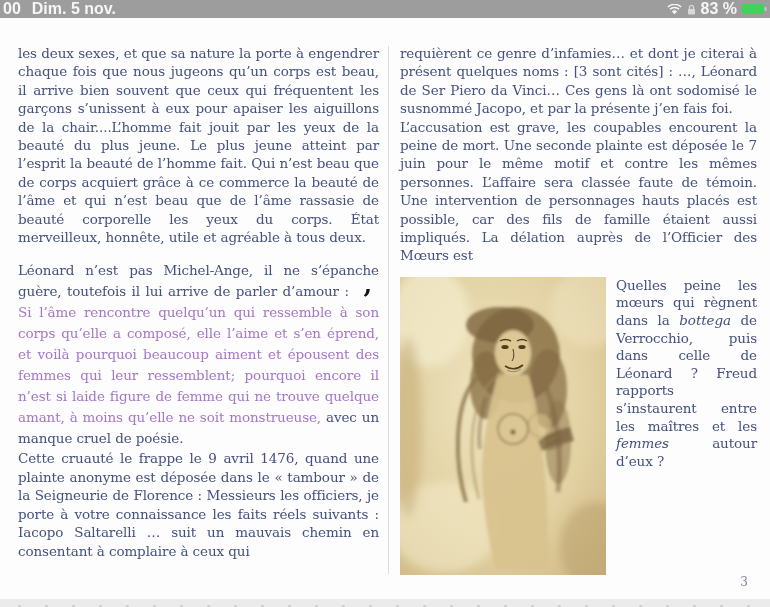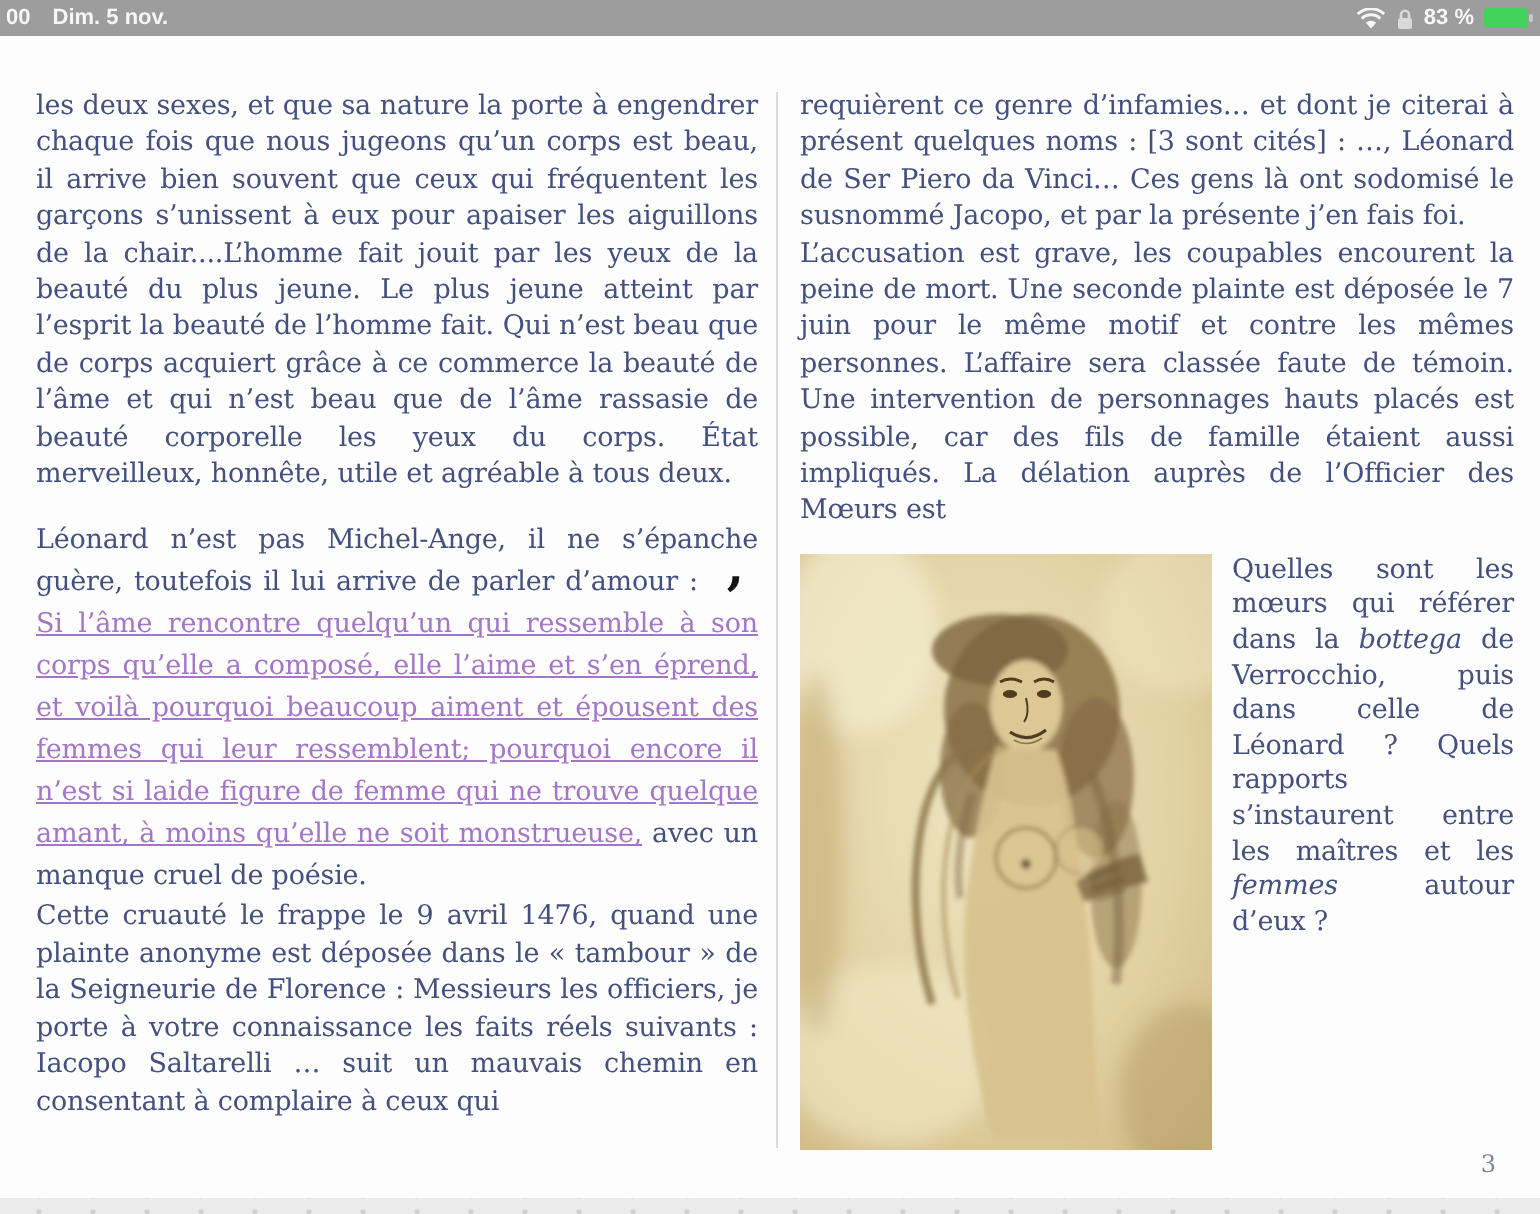--- a/index.html
+++ b/index.html
@@ -2,34 +2,34 @@
 <html><head>
 <meta charset="utf-8">
 <style>
   html,body{margin:0;padding:0;}
   body{width:770px;height:607px;overflow:hidden;background:#ffffff;}
   .screen{position:relative;width:770px;height:607px;background:#fdfdfd;font-family:"DejaVu Serif",serif;}
 
   
   .status-bar{position:absolute;top:0;left:0;right:0;height:18px;background:#9d9d9d;
     display:flex;justify-content:space-between;align-items:center;padding:0 3px;box-sizing:border-box;
-    font-family:"Liberation Sans",sans-serif;font-size:11px;color:#f6f6f6;font-weight:bold;}
+    font-family:"Liberation Sans",sans-serif;font-size:16px;color:#f6f6f6;font-weight:bold;}
   .sb-left{display:flex;gap:11px;align-items:center;}
   .sb-right{display:flex;gap:5px;align-items:center;}
   .sb-icon{display:inline-block;line-height:0;}
 
   
   .page{position:absolute;top:18px;left:0;right:0;bottom:8px;background:#fdfdfd;border-radius:28px;}
   .col{position:absolute;top:26px;color:#44507e;}
   .col-left{left:18px;width:361px;}
   .col-right{left:400px;width:357px;}
   .divider{position:absolute;left:388px;top:28px;height:528px;width:1px;background:#dcdcdc;}
   p.tx{margin:0;text-align:justify;font-size:13.5px;line-height:18.4px;letter-spacing:-0.1px;}
   p.tx.quotepara{line-height:21px;margin-top:14px;}
-  .purple{color:#a477c6;text-decoration:underline;}
+  .purple{color:#a477c6;}
   .quote-glyph{display:inline-block;font-size:25px;line-height:0;font-weight:bold;color:#141414;
     transform:translateY(-3px);padding:0 7px 0 9px;}
   .ital{font-style:italic;}
 
   
   .figure-row{display:flex;margin-top:12px;}
   .drawing-wrap{width:206px;height:298px;flex:0 0 auto;}
   .narrow{flex:1;margin-left:10px;text-align:justify;font-size:13.5px;line-height:17.6px;
     letter-spacing:-0.1px;color:#44507e;}
   .narrow p{margin:0;text-align:justify;}
@@ -146,21 +146,21 @@
               <path d="M100 64 Q105 61 111 64" fill="none" stroke-width="1.4"></path>
               <path d="M117 64 Q122 61 127 64" fill="none" stroke-width="1.4"></path>
               <path d="M113 72 Q115 80 112 84" fill="none" stroke-width="1"></path>
               <path d="M105 89 Q114 95 123 88" fill="none" stroke-width="1.6"></path>
               <path d="M107 93 Q114 97 121 92" fill="none" stroke-width="0.8" opacity="0.6"></path>
             </g>
           </svg>
         </div>
 
         <div class="narrow">
-          <p><span>Quelles sont les mœurs qui référer dans la </span><span class="ital">bottega</span><span> de Verrocchio, puis dans celle de Léonard ? Quels rapports s’instaurent entre les maîtres et les </span><span class="ital">femmes</span><span> autour d’eux ?</span></p>
+          <p><span>Quelles peine les mœurs qui règnent dans la </span><span class="ital">bottega</span><span> de Verrocchio, puis dans celle de Léonard ? Freud rapports s’instaurent entre les maîtres et les </span><span class="ital">femmes</span><span> autour d’eux ?</span></p>
 
         </div>
       </div>
     </div>
 
     <div class="page-num">3</div>
   </div>
 
   <div class="bottom-strip"></div>
 </div>

